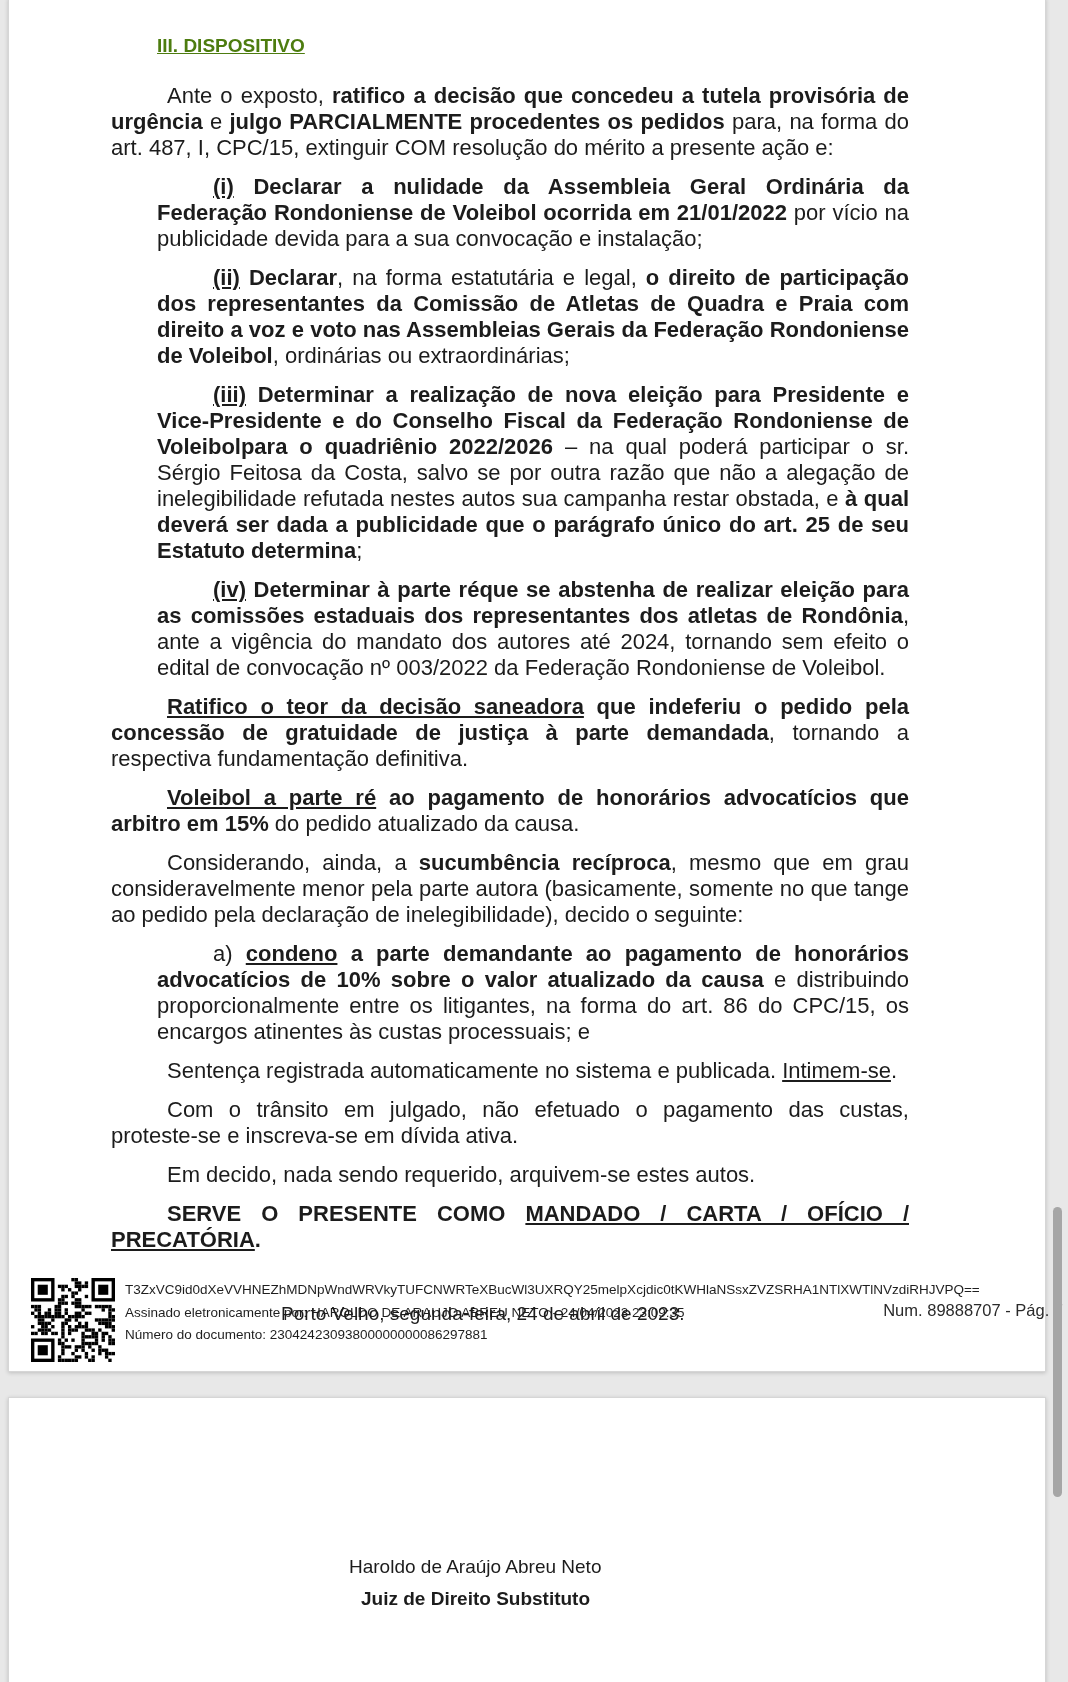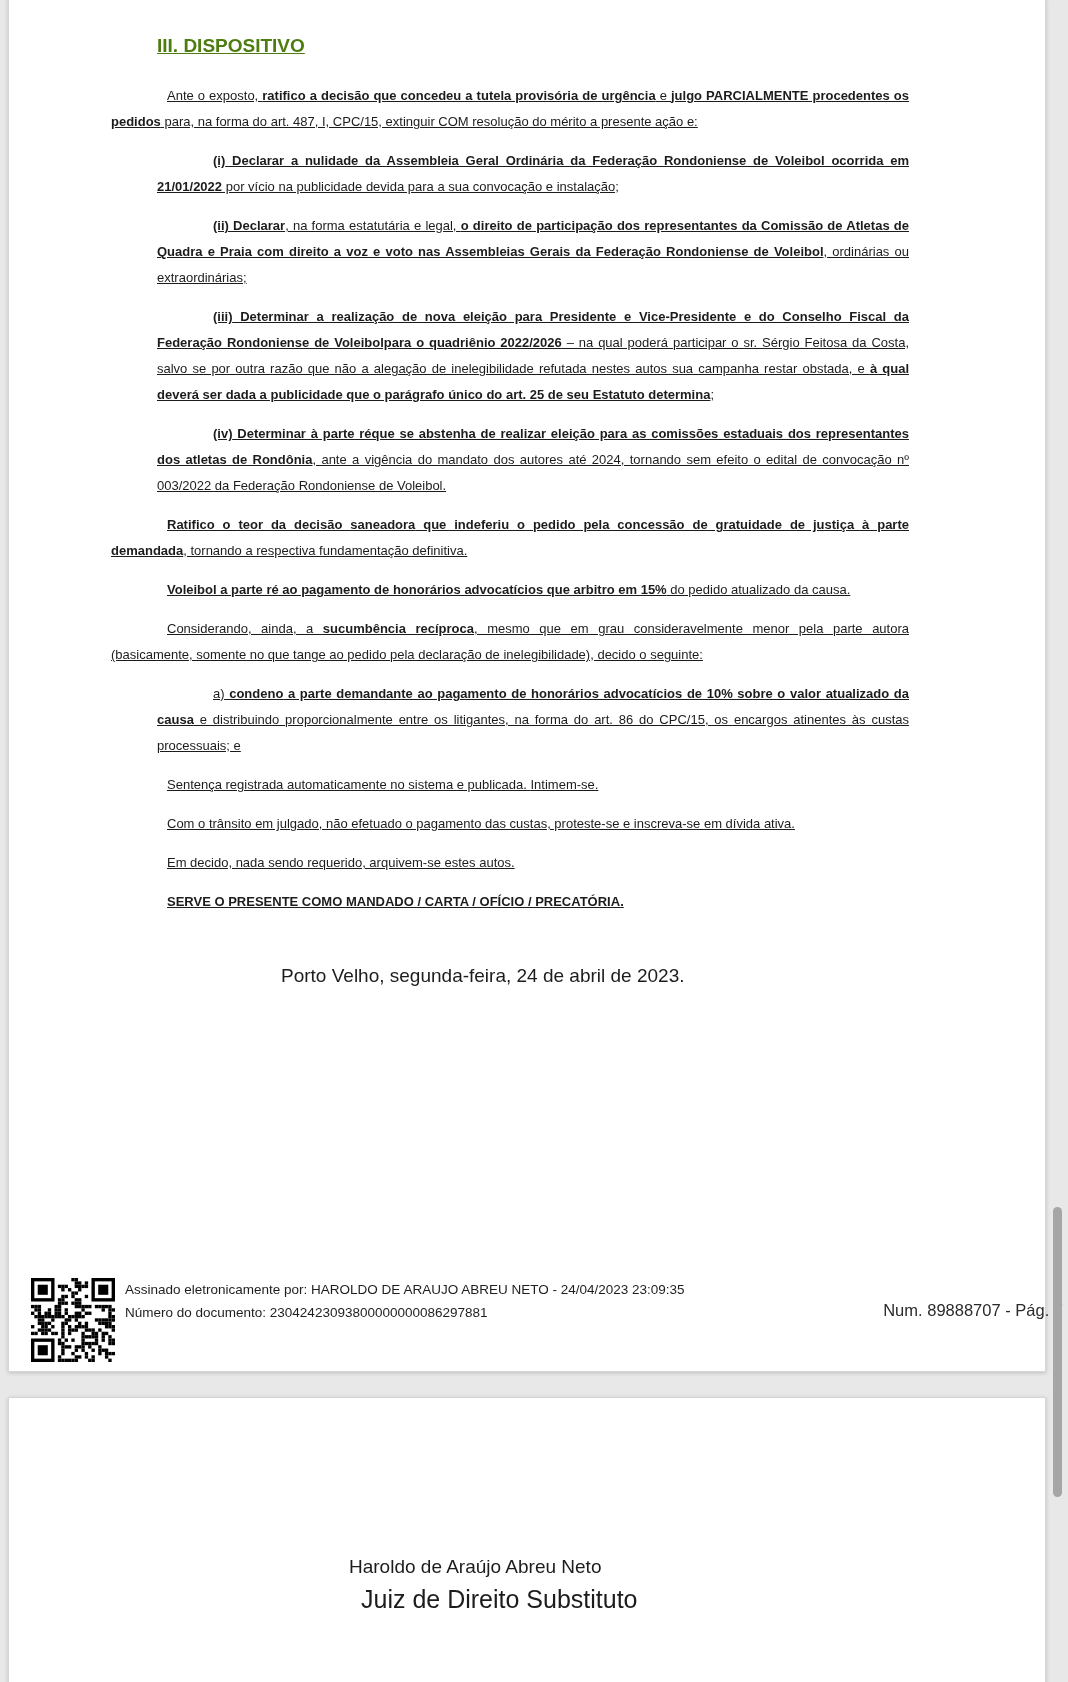--- a/index.html
+++ b/index.html
@@ -16,39 +16,39 @@
   }
   .page-7{top:-2px;height:1374px;}
   .page-8{top:1397px;height:290px;border-bottom:none;}
   .content{padding:34px 136px 0 102px;}
   h1.doc-heading{
     font-size:19px;font-weight:bold;text-decoration:underline;
     margin:0 0 24px 46px;line-height:26px;color:#4d7c0f;
   }
   .para{
     margin:0 0 13px 0;text-align:justify;text-indent:56px;
-    line-height:26px;font-size:13px;text-decoration:underline;
+    line-height:26px;font-size:22px;
   }
   .para.item{margin-left:46px;}
   .para .b{font-weight:bold;}
   .para .u{text-decoration:underline;}
   .date-line{
     font-size:19px;line-height:26px;margin:48px 0 0 170px;
   }
   .doc-footer{
     position:absolute;left:22px;bottom:9px;display:flex;
     align-items:flex-start;gap:10px;
   }
   .qr{width:84px;height:84px;flex:0 0 auto;}
   .footer-lines{font-size:13.5px;line-height:22.5px;color:#1e1e1e;padding-top:1px;white-space:nowrap;}
   .num-label{
     position:absolute;right:5px;top:1301px;font-size:16.5px;color:#2a2a2a;
   }
   .sig-name{position:absolute;left:340px;top:156px;font-size:19px;line-height:26px;}
-  .sig-title{position:absolute;left:352px;top:188px;font-size:25px;line-height:26px;font-weight:normal;}
+  .sig-title{position:absolute;left:352px;top:188px;font-size:19px;line-height:26px;font-weight:bold;}
   .scrollbar-thumb{
     position:absolute;right:6px;top:1207px;width:9px;height:290px;
     background:#a6a6a6;border-radius:5px;
   }
 </style>
 </head>
 <body>
 
 <div class="page page-7">
   <div class="content">
@@ -289,20 +289,21 @@
         <rect x="1" y="1" width="5" height="5" fill="#fff"></rect>
         <rect x="2" y="2" width="3" height="3" fill="#000"></rect>
         <rect x="18" y="0" width="7" height="7" fill="#000"></rect>
         <rect x="19" y="1" width="5" height="5" fill="#fff"></rect>
         <rect x="20" y="2" width="3" height="3" fill="#000"></rect>
         <rect x="0" y="18" width="7" height="7" fill="#000"></rect>
         <rect x="1" y="19" width="5" height="5" fill="#fff"></rect>
         <rect x="2" y="20" width="3" height="3" fill="#000"></rect>
       </svg>
     <div class="footer-lines">
+      <div>T3ZxVC9id0dXeVVHNEZhMDNpWndWRVkyTUFCNWRTeXBucWl3UXRQY25melpXcjdic0tKWHlaNSsxZVZSRHA1NTlXWTlNVzdiRHJVPQ==</div>
       <div>Assinado eletronicamente por: HAROLDO DE ARAUJO ABREU NETO - 24/04/2023 23:09:35</div>
       <div>Número do documento: 23042423093800000000086297881</div>
     </div>
   </div>
 </div>
 
 <div class="num-label">Num. 89888707 - Pág. 7</div>
 
 <div class="page page-8">
   <div class="sig-name">Haroldo de Araújo Abreu Neto</div>

